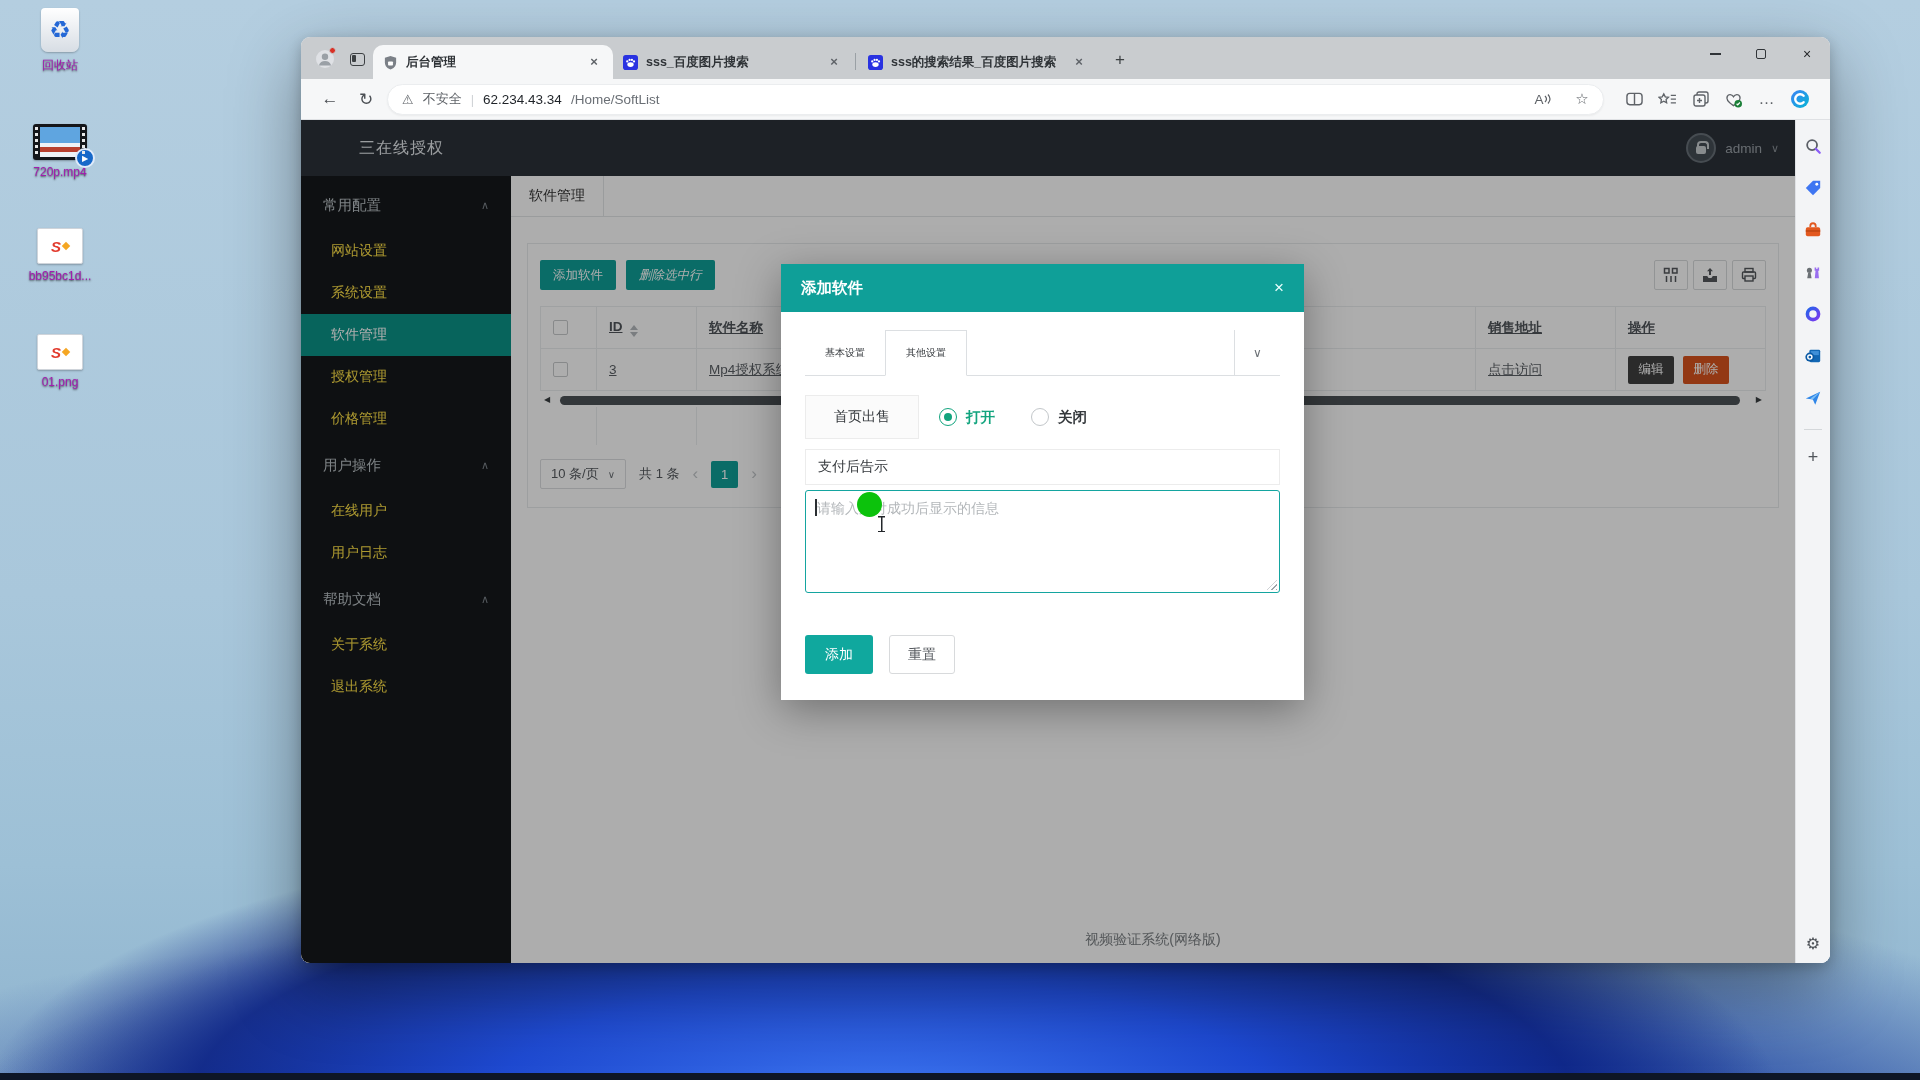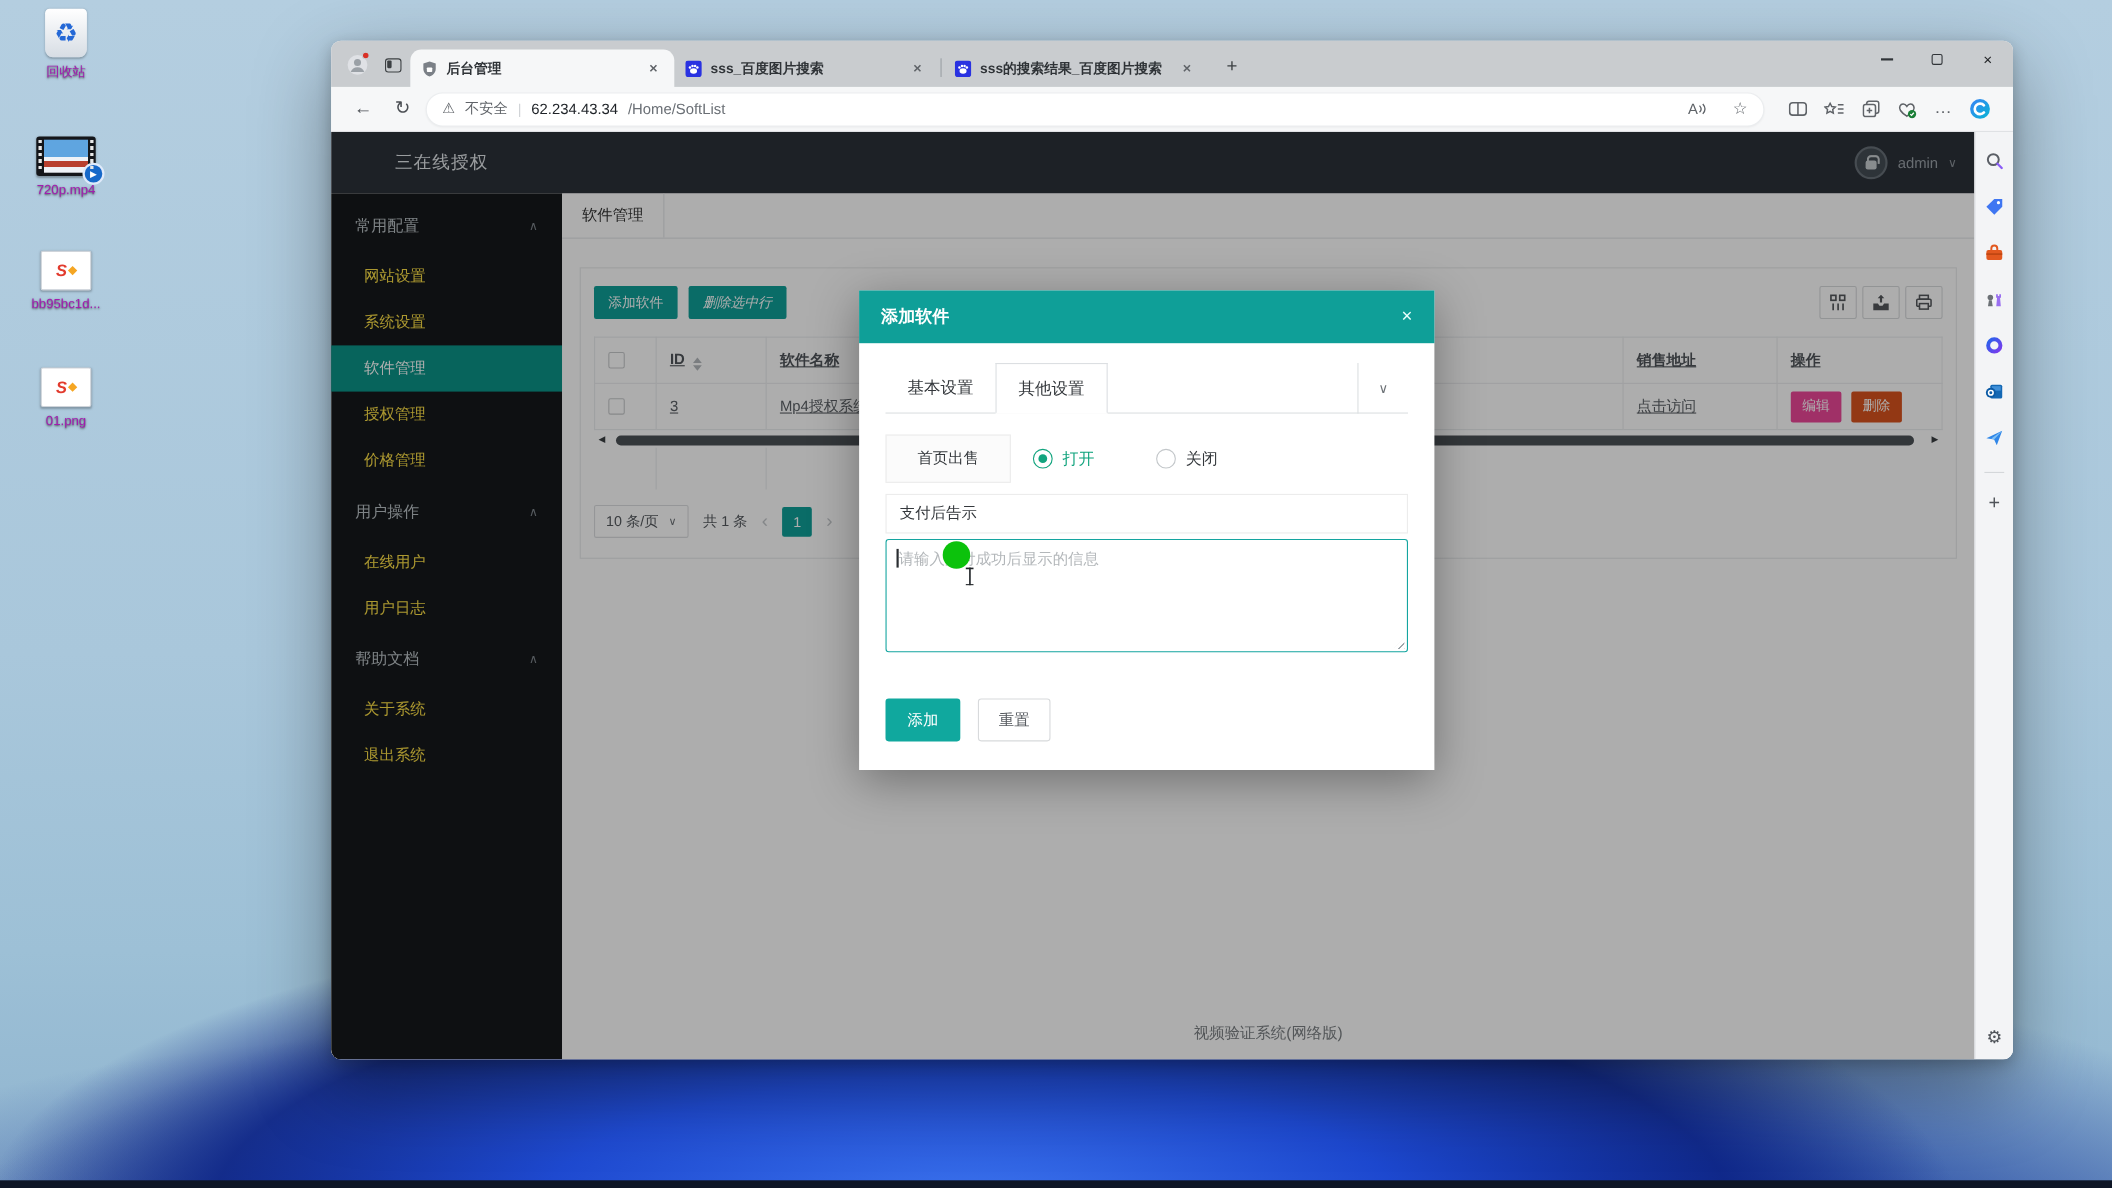--- a/index.html
+++ b/index.html
@@ -106,21 +106,21 @@
 table.grid { width:100%; border-collapse:collapse; margin-top:16px; table-layout:fixed; }
 .grid th, .grid td { border:1px solid #ebedef; height:42px; padding:0 12px; font-size:13.5px; text-align:left;text-decoration:underline; }
 .grid th { color:#50555a; font-weight:bold; }
 .grid td { color:#5c6166; }
 .cb { width:15px; height:15px; border:1px solid #c8cacc; border-radius:2px; background:#fff; display:inline-block; vertical-align:middle; }
 .sort { display:inline-flex; flex-direction:column; gap:2px; margin-left:7px; vertical-align:1px; }
 .sort i { width:0; height:0; border-left:4px solid transparent; border-right:4px solid transparent; display:block; }
 .sort .up { border-bottom:5px solid #b4b9bd; }
 .sort .dn { border-top:5px solid #b4b9bd; }
 .row-btn { width:46px; height:28px; border-radius:2px; color:#fff; font-size:12.5px; display:inline-flex; align-items:center; justify-content:center; }
-.row-btn.edit { background:#ec4899; margin-right:9px; }
+.row-btn.edit { background:#404040; margin-right:9px; }
 .row-btn.del { background:#d9531e; }
 
 .hscroll { position:relative; height:10px; margin-top:4px; }
 .hs-arrow { position:absolute; top:0; font-size:8px; color:#3a3e42; line-height:10px; }
 .hs-arrow.l { left:4px; } .hs-arrow.r { right:4px; }
 .hs-thumb { position:absolute; left:20px; right:26px; top:0.5px; height:9px; border-radius:5px; background:#4c5156; }
 .ghost-row { height:38px; margin-top:2px;
   background:
     linear-gradient(#ebedef,#ebedef) 56px 0/1px 100% no-repeat,
     linear-gradient(#ebedef,#ebedef) 156px 0/1px 100% no-repeat; }
@@ -135,26 +135,26 @@
 
 .mask { position:absolute; inset:0; background:rgba(0,0,0,.32); z-index:5; }
 
 
 .modal { position:absolute; left:480px; top:144px; width:523px; height:436px; background:#fff; z-index:10; box-shadow:0 10px 40px rgba(0,0,0,.35); }
 .modal-header { height:48px; background:#0f9f98; display:flex; align-items:center; padding:0 20px; }
 .modal-title { color:#fff; font-size:15.5px; font-weight:bold; }
 .modal-close { margin-left:auto; color:#eafffd; font-size:17px; }
 .modal-body { padding:18px 24px 0; }
 .mtabs { position:relative; height:46px; border-bottom:1px solid #dcdfe2; display:flex; }
-.mtab { padding:0 20px; display:flex; align-items:center; font-size:15px; color:#34383c; }
+.mtab { padding:0 20px; display:flex; align-items:center; font-size:10px; color:#34383c; }
 .mtab.active { border:1px solid #dcdfe2; border-bottom:1px solid #fff; margin-bottom:-1px; background:#fff; }
 .mtab-dd { position:absolute; right:0; top:0; width:46px; height:46px; border-left:1px solid #dcdfe2; display:flex; align-items:center; justify-content:center; color:#6b7075; font-size:12px; }
 .form-row1 { margin-top:19px; display:flex; align-items:center; }
 .flabel { width:114px; height:44px; border:1px solid #ececec; background:#fbfbfb; display:flex; align-items:center; justify-content:center; font-size:14px; color:#34383c; }
-.radios { display:flex; align-items:center; margin-left:20px; gap:56px; }
+.radios { display:flex; align-items:center; margin-left:20px; gap:36px;font-weight:bold; }
 .radio { display:flex; align-items:center; gap:9px; font-size:14.5px; }
 .rdot { width:18px; height:18px; border-radius:50%; position:relative; flex:none; }
 .radio.sel .rdot { border:1.5px solid #12a47e; }
 .radio.sel .rdot::after { content:""; position:absolute; left:50%; top:50%; width:8px; height:8px; margin:-4px 0 0 -4px; border-radius:50%; background:#12a47e; }
 .radio.sel { color:#12a47e; }
 .radio.unsel .rdot { border:1.5px solid #c3c7ca; }
 .radio.unsel { color:#34383c; }
 .notice-label { margin-top:10px; height:36px; border:1px solid #ececec; display:flex; align-items:center; padding:0 12px; font-size:14px; color:#34383c; }
 .ta-wrap { position:relative; margin-top:5px; }
 .ta-wrap textarea { display:block; width:100%; height:103px; border:1px solid #14a5a0; border-radius:3px; padding:9px 11px; font-size:14px; color:#333; resize:none; outline:none; font-family:inherit; background:#fff; }

